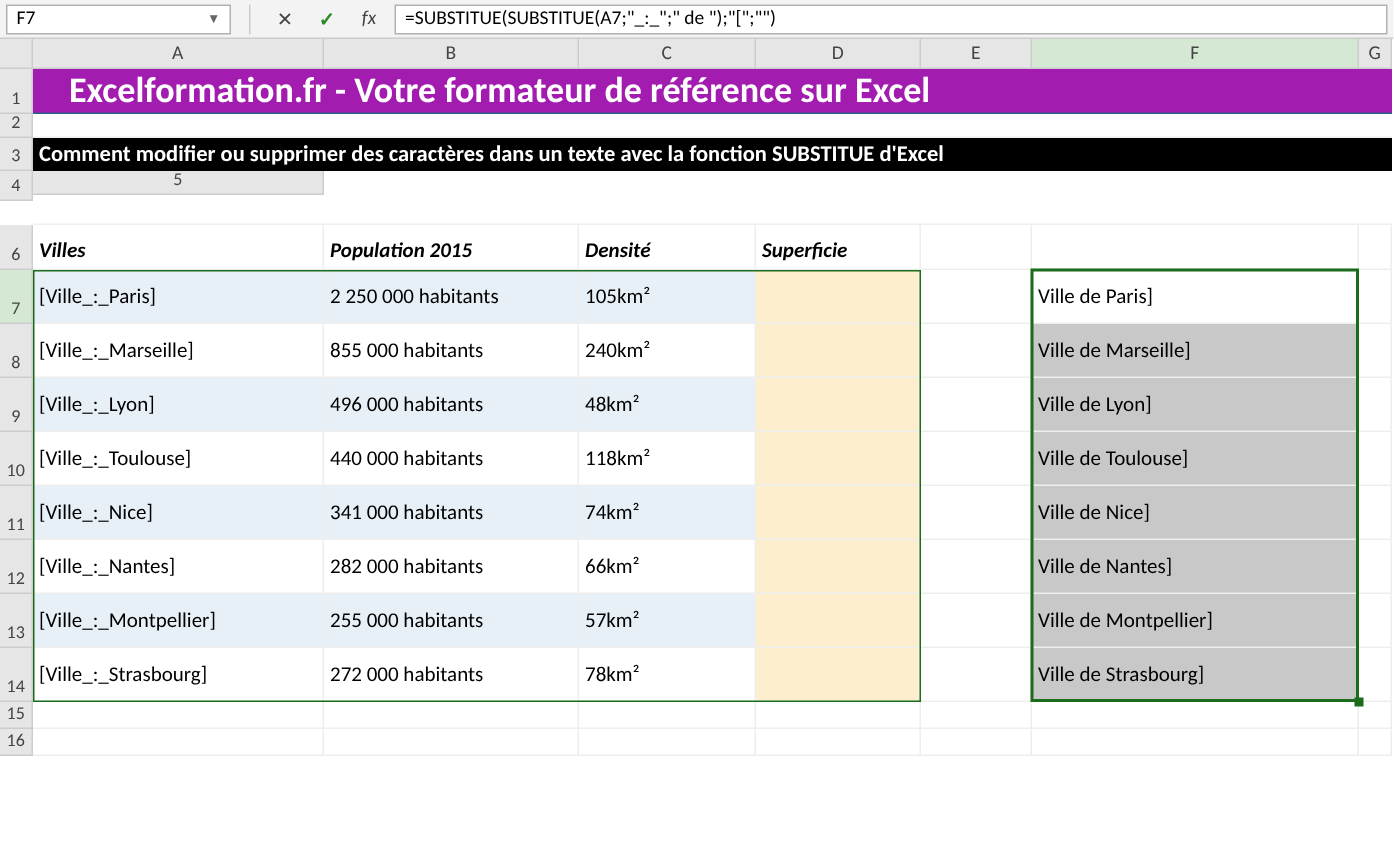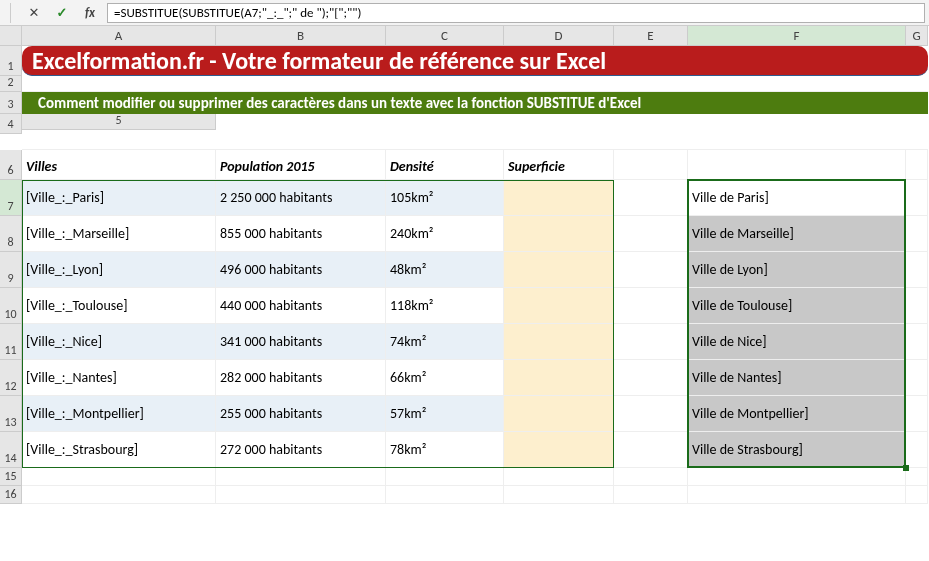--- a/index.html
+++ b/index.html
@@ -41,21 +41,21 @@
   width: 22px;
   height: 20px;
   display: flex;
   align-items: center;
   justify-content: center;
   color: #666;
   font-size: 13px;
 }
 .fb-btn.accept { color: #2a8a2a; font-weight: bold;}
 .fb-btn.cancel { color: #444; }
-.fb-fx { font-style: italic; font-size: 13px; color: #444; font-weight: bold; }
+.fb-fx { font-style: italic; font-size: 13px; color: #444; }
 .formula-input {
   flex: 1;
   height: 20px;
   background: #fff;
   border: 1px solid #b0b0b0;
   display: flex;
   align-items: center;
   padding: 0 6px;
   font-size: 13px;
   font-family: Calibri, Arial, sans-serif;
@@ -107,38 +107,37 @@
 }
 .row-1 { height: 30px; }
 .row-2 { height: 16px; }
 .row-3 { height: 22px; }
 .row-4 { height: 20px; }
 .row-5 { height: 16px; }
 .row-6 { height: 30px; }
 .row-data { height: 36px; }
 .row-small { height: 18px; }
 .title-row {
-  background: #b91c1c;
+  background: #a21caf;
   color: #fff;
   font-weight: bold;
   font-size: 24px;
   grid-column: 2 / 9;
-  padding-left: 10px;
+  padding-left: 24px;
   display:flex;
   align-items:center;
   border-bottom: 1px solid #2f5b8f;
-  border-radius: 10px;
 }
 .subtitle-row {
-  background: #4d7c0f;
+  background: #000000;
   color: #fff;
   font-weight: bold;
   font-size: 15px;
   grid-column: 2 / 9;
-  padding-left: 16px;
+  padding-left: 4px;
   display:flex;
   align-items:center;
 }
 .link-cell {
   color: #0563c1;
   text-decoration: underline;
   grid-column: 2 / 9;
   padding-left: 6px;
   display:flex;
   align-items:center;
@@ -167,20 +166,24 @@
   pointer-events: none;
 }
 .active-cell-white {
   background: #fff !important;
 }
 </style>
 </head>
 <body>
 
 <div class="formula-bar">
+  <div class="name-box">
+    <span class="txt">F7</span>
+    <span class="dd">▼</span>
+  </div>
   <div class="fb-sep"></div>
   <div class="fb-btn cancel">✕</div>
   <div class="fb-btn accept">✓</div>
   <div class="fb-btn fb-fx">fx</div>
   <div class="formula-input">
     <span>=SUBSTITUE(SUBSTITUE(A7;"_:_";" de ");"[";"")</span>
   </div>
 </div>
 
 <div class="sheet" id="sheet">

